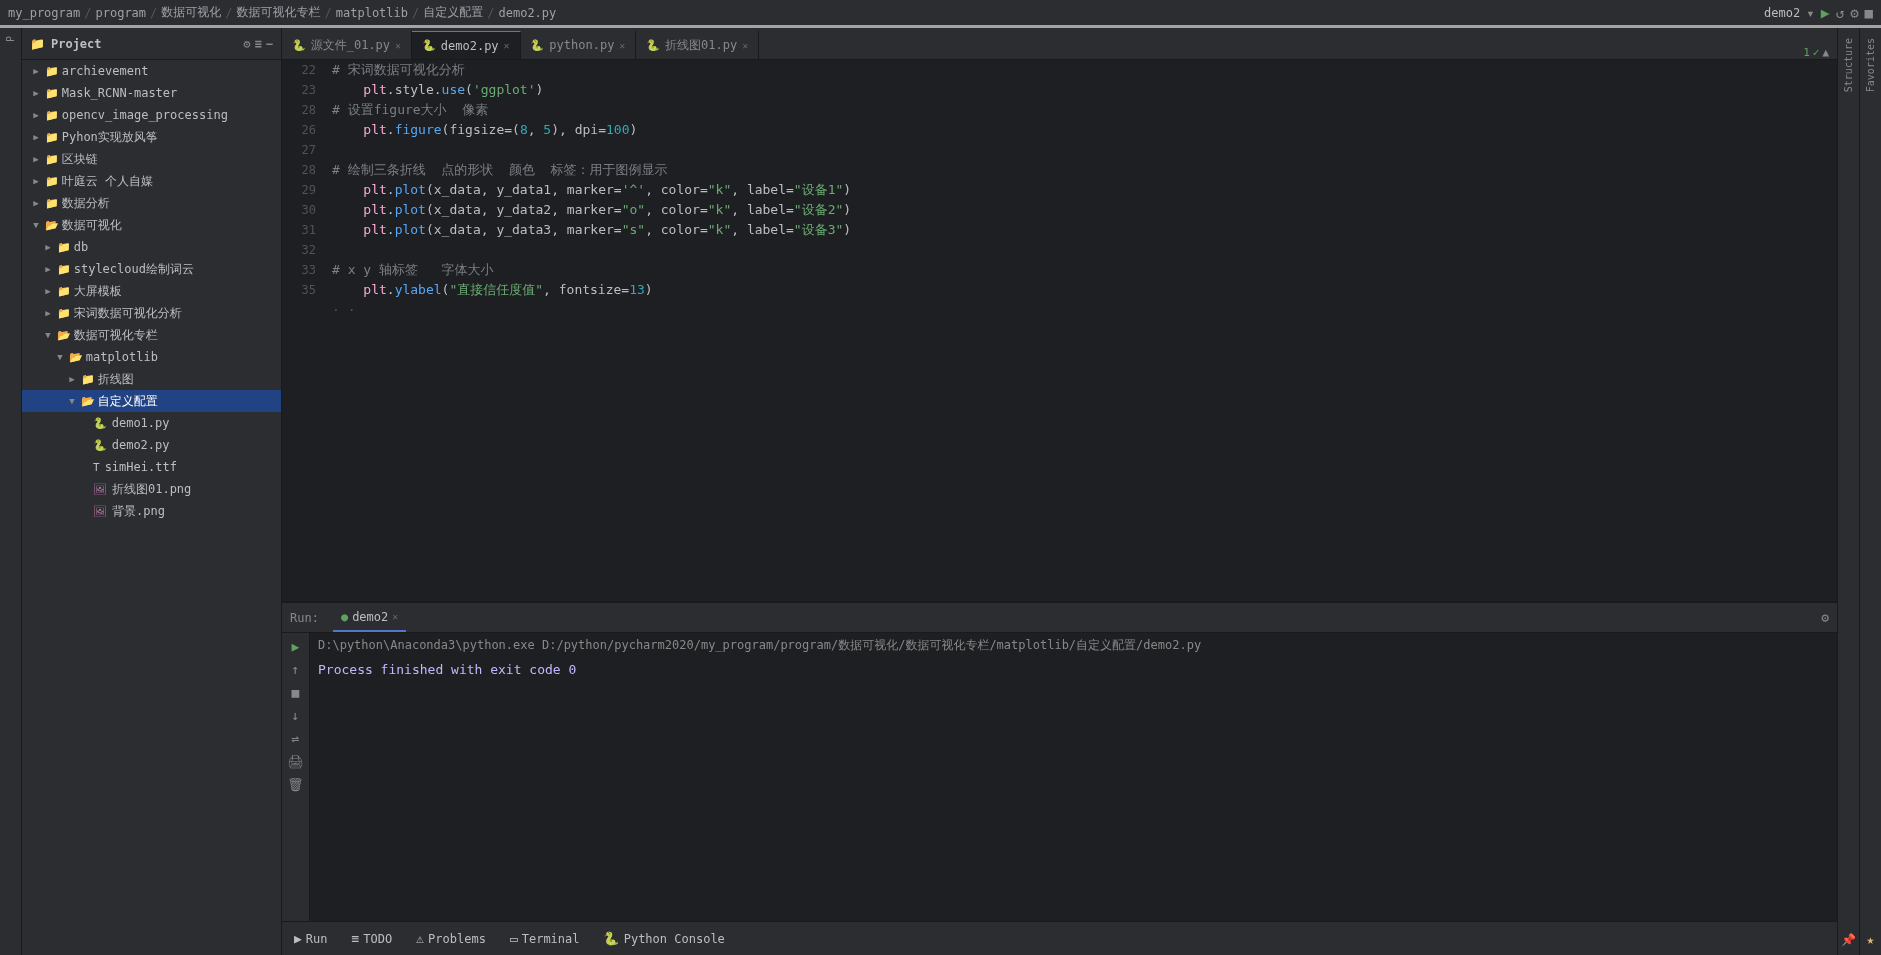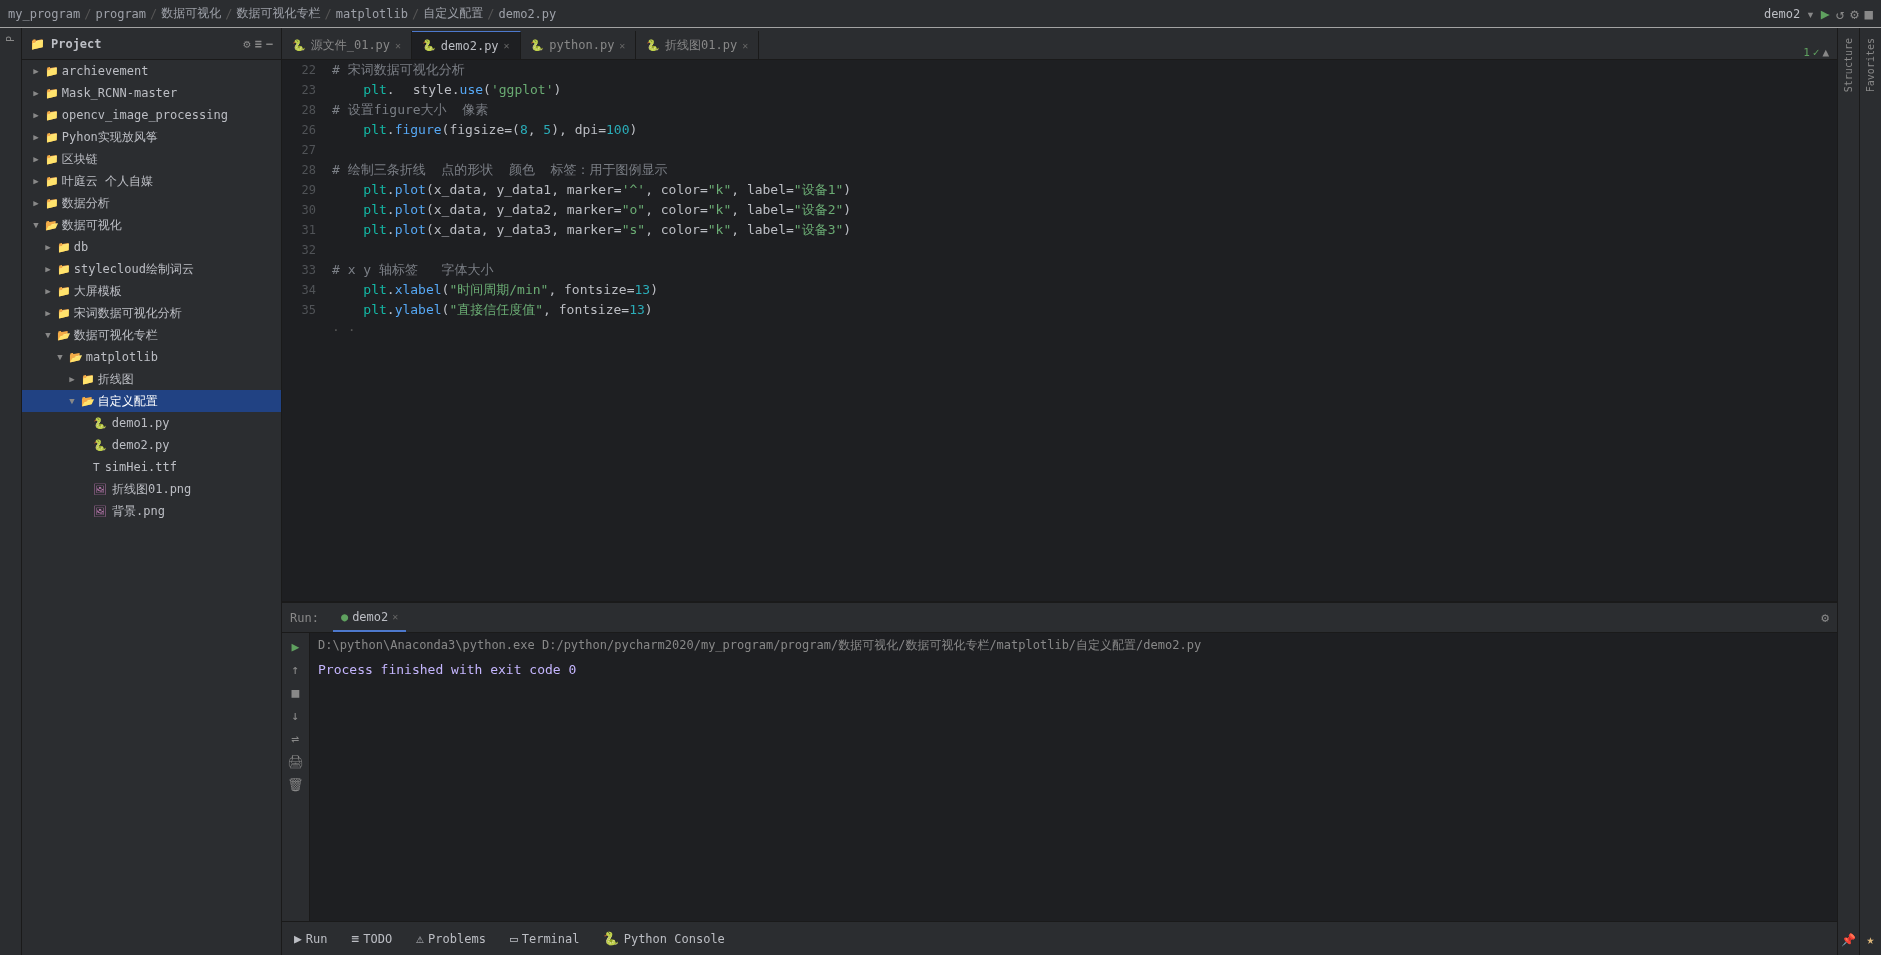--- a/index.html
+++ b/index.html
@@ -13,21 +13,21 @@
       font-size: 13px;
     }
 
     
     #top-bar {
       height: 28px;
       background: #2b2d30;
       display: flex;
       align-items: center;
       padding: 0 8px;
-      border-bottom: 1px solid #a3a3a3;
+      border-bottom: 3px solid #a3a3a3;
       font-size: 12px;
       color: #9da0a8;
     }
     #top-bar .breadcrumb-sep { margin: 0 4px; color: #555; }
     #top-bar .breadcrumb-item { cursor: pointer; }
     #top-bar .spacer { flex: 1; }
     #top-bar .run-controls { display: flex; gap: 6px; align-items: center; }
     #top-bar .run-controls span { cursor: pointer; font-size: 14px; }
 
     
@@ -157,24 +157,24 @@
     .line-content {
       flex: 1;
       font-size: 13px;
       white-space: pre;
       color: #bcbec4;
     } 
     .str { color: #6aab73; } 
     .num { color: #2aacb8; } 
     .cmt { color: #7a7e85; } 
     .punc { color: #bcbec4; }
-    .attr { color: #bcbec4; margin-left: 18px; }
+    .attr { color: #bcbec4; }
     .method { color: #56a8f5; }
     .var-name { color: #bcbec4; }
-    .plt { color: #14b8a6; }
+    .plt { color: #f9a8d4; }
     .kwarg-name { color: #bcbec4; }
 
     
     #bottom-panel {
       height: 320px;
       background: #1e1f22;
       border-top: 2px solid #1a1a1a;
       display: flex;
       flex-direction: column;
     }
@@ -567,24 +567,20 @@
         <div class="code-line">
           <span class="line-number">32</span>
           <span class="line-content"></span>
         </div>
 
         <div class="code-line">
           <span class="line-number">33</span>
           <span class="line-content"><span class="cmt"># x y 轴标签   字体大小</span></span>
         </div>
 
-        <div class="code-line">
-          <span class="line-number">34</span>
-          <span class="line-content">    <span class="plt">plt</span><span class="punc">.</span><span class="method">xlabel</span><span class="punc">(</span><span class="str">"时间周期/min"</span><span class="punc">,</span> <span class="kwarg-name">fontsize</span><span class="punc">=</span><span class="num">13</span><span class="punc">)</span></span>
-        </div>
 
         <div class="code-line">
           <span class="line-number">35</span>
           <span class="line-content">    <span class="plt">plt</span><span class="punc">.</span><span class="method">ylabel</span><span class="punc">(</span><span class="str">"直接信任度值"</span><span class="punc">,</span> <span class="kwarg-name">fontsize</span><span class="punc">=</span><span class="num">13</span><span class="punc">)</span></span>
         </div>
 
         <div class="code-line">
           <span class="line-number">  </span>
           <span class="line-content" style="color:#555;">· ·</span>
         </div>

